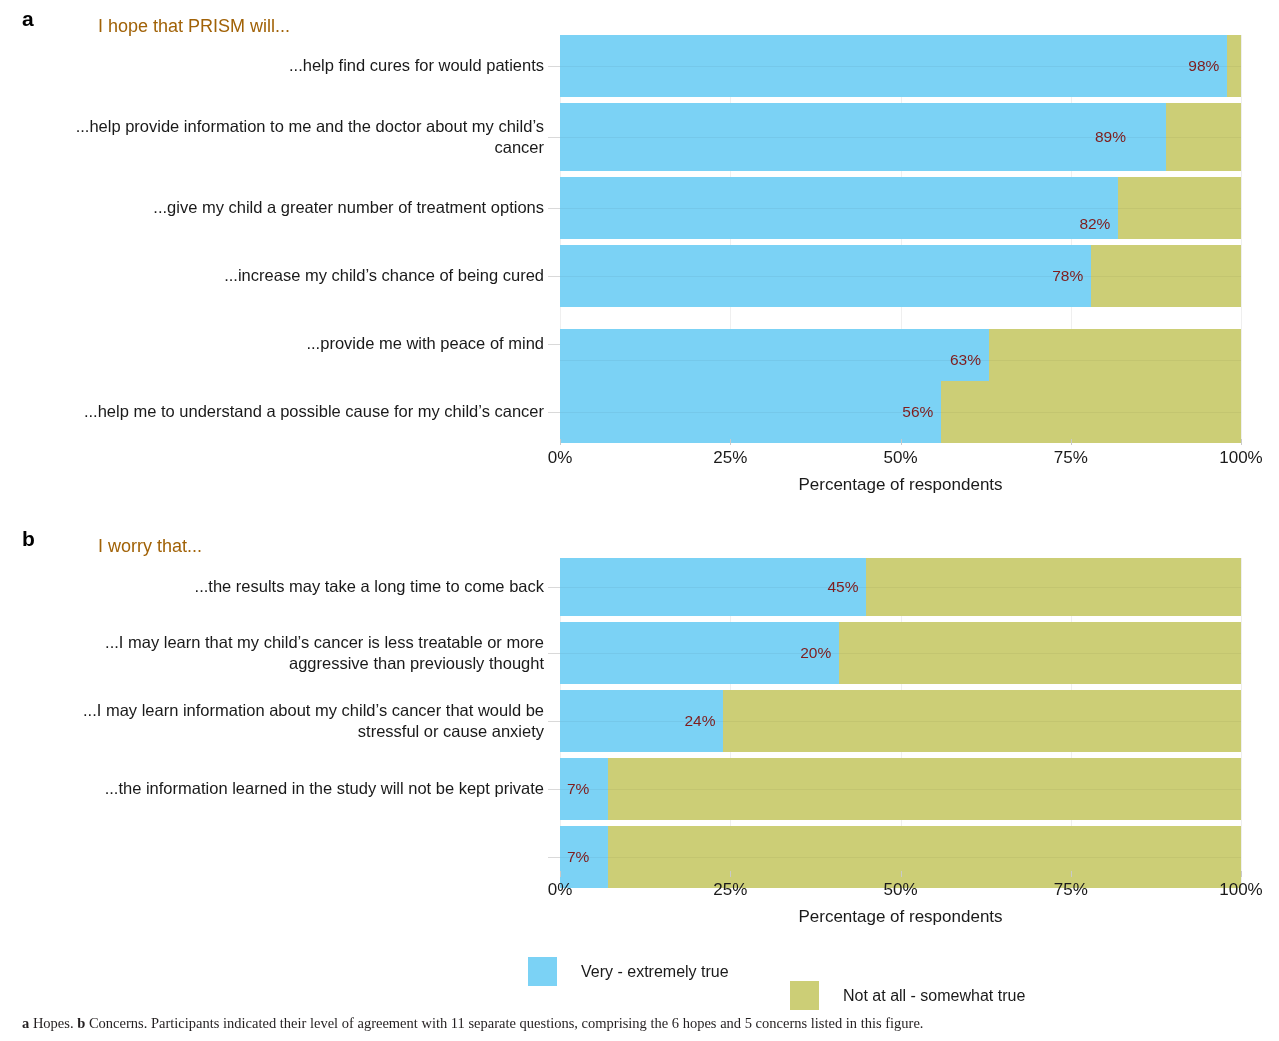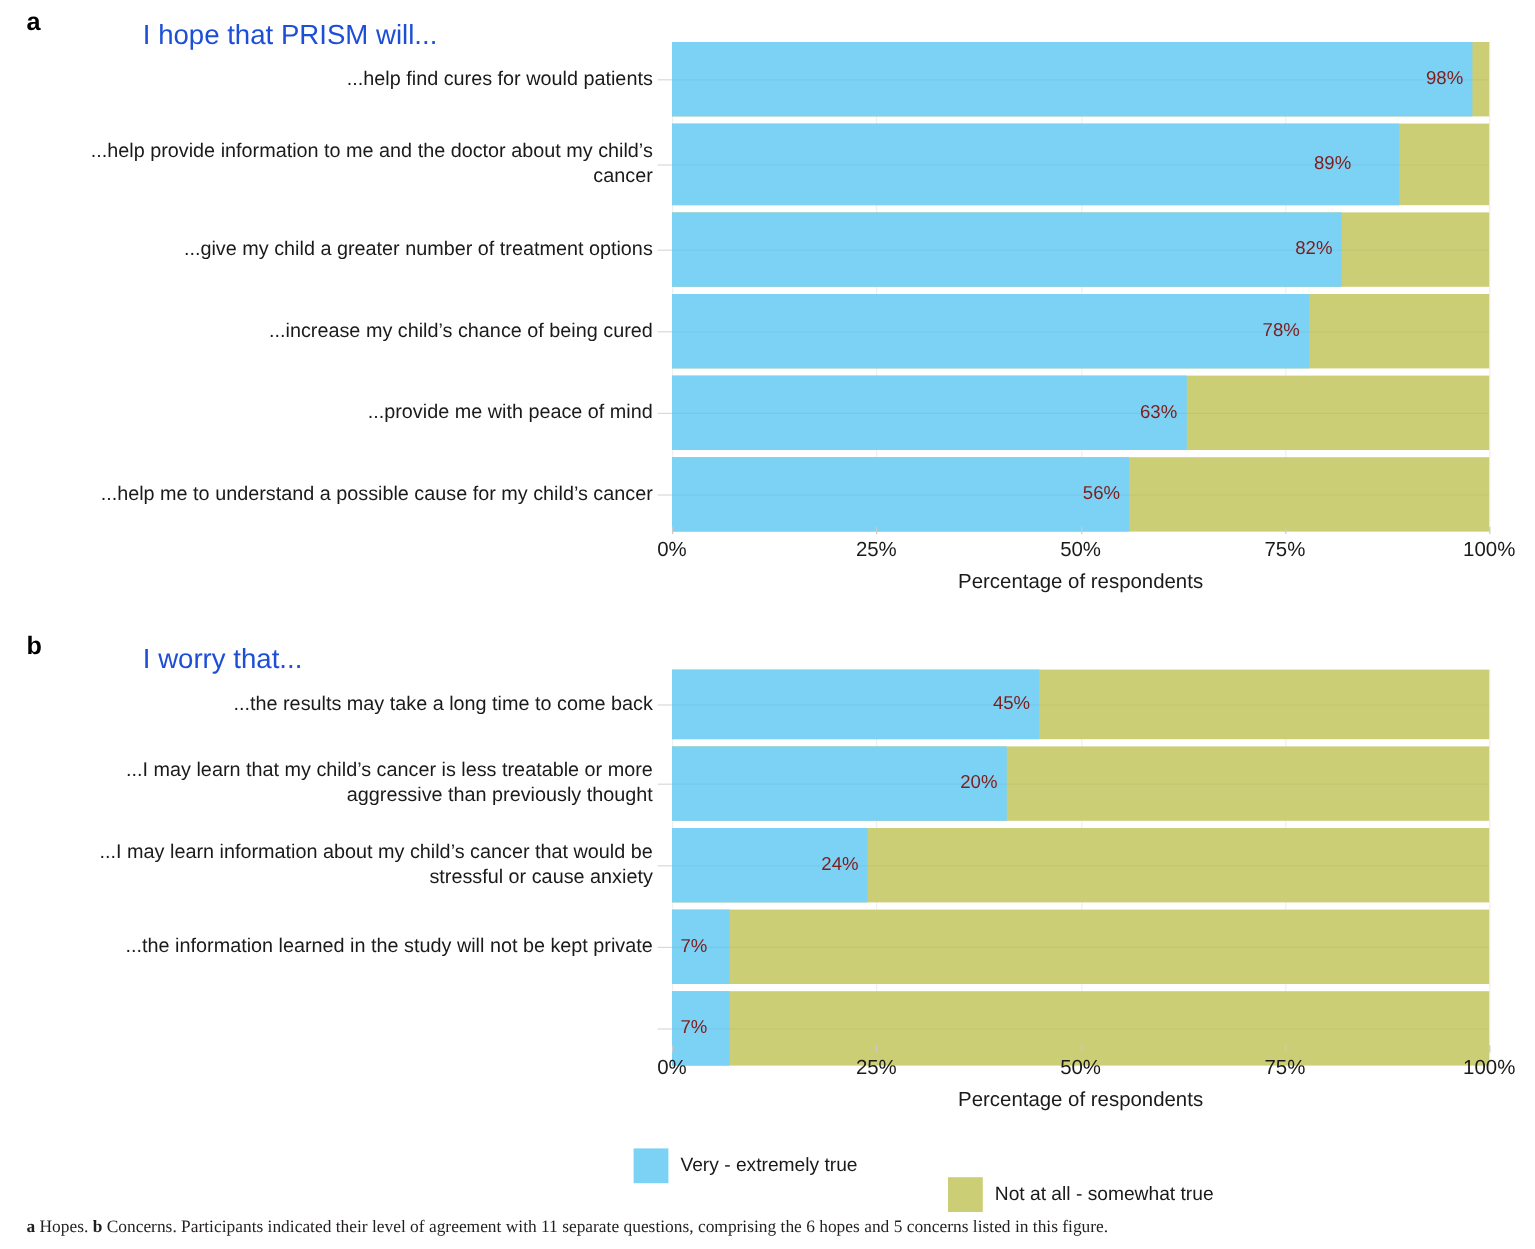--- a/index.html
+++ b/index.html
@@ -20,25 +20,24 @@
   .panel { position: absolute; left: 0; width: 1279px; }
   .panel-letter {
     position: absolute;
     font-size: 21px;
     font-weight: bold;
     color: #000;
     line-height: 1;
   }
   .panel-prompt {
     position: absolute;
-    font-size: 23px;
-    color: #1d4ed8;
+    font-size: 18px;
+    color: #a16207;
     line-height: 1.2;
     white-space: nowrap;
-    margin-left: 21px;
   }
 
   
   .rows { position: absolute; left: 0; top: 0; }
   .row {
     position: absolute;
     left: 0;
     width: 1279px;
     display: block;
   }
@@ -126,21 +125,21 @@
   
   .legend {
     position: absolute;
     left: 0; width: 1279px;
     height: 30px;
   }
   .legend-item {
     position: absolute;
     display: flex;
     align-items: center;
-    gap: 10px;
+    gap: 24px;
   }
   .legend-swatch {
     width: 29px;
     height: 29px;
     display: block;
   }
   .legend-text {
     font-size: 16px;
     color: #1a1a1a;
     white-space: nowrap;
@@ -191,36 +190,36 @@
           <div class="bar-gridline"></div>
           <div class="bar-value" style="left: 566px; transform: translate(-100%, -50%);">89%</div>
         </div>
       </div>
       <div class="row" style="top: 177px; height: 62px;">
         <div class="row-label" style="top: 50%; transform: translateY(-50%);">...give my child a greater number of treatment options</div>
         <div class="row-connector" style="top: calc(50% - 0.5px);"></div>
         <div class="bar-track" style="top: 0px; height: 62px;">
           <div class="bar-fill" style="width: 558.42px; background: rgb(123, 210, 245);"></div>
           <div class="bar-gridline"></div>
-          <div class="bar-value" style="left: 550.42px; transform: translate(-100%, -50%);">82%</div>
+          <div class="bar-value" style="left: 550.42px; transform: translate(-100%, -50%); margin-top: 16px;">82%</div>
         </div>
       </div>
       <div class="row" style="top: 245px; height: 62px;">
         <div class="row-label" style="top: 50%; transform: translateY(-50%);">...increase my child’s chance of being cured</div>
         <div class="row-connector" style="top: calc(50% - 0.5px);"></div>
         <div class="bar-track" style="top: 0px; height: 62px;">
           <div class="bar-fill" style="width: 531.18px; background: rgb(123, 210, 245);"></div>
           <div class="bar-gridline"></div>
           <div class="bar-value" style="left: 523.18px; transform: translate(-100%, -50%);">78%</div>
         </div>
       </div>
       <div class="row" style="top: 313px; height: 62px;">
         <div class="row-label" style="top: 50%; transform: translateY(-50%);">...provide me with peace of mind</div>
         <div class="row-connector" style="top: calc(50% - 0.5px);"></div>
-        <div class="bar-track" style="top: 0px; height: 62px;">
+        <div class="bar-track" style="top: 16px; height: 62px;">
           <div class="bar-fill" style="width: 429.03px; background: rgb(123, 210, 245);"></div>
           <div class="bar-gridline"></div>
           <div class="bar-value" style="left: 421.03px; transform: translate(-100%, -50%);">63%</div>
         </div>
       </div>
       <div class="row" style="top: 381px; height: 62px;">
         <div class="row-label" style="top: 50%; transform: translateY(-50%);">...help me to understand a possible cause for my child’s cancer</div>
         <div class="row-connector" style="top: calc(50% - 0.5px);"></div>
         <div class="bar-track" style="top: 0px; height: 62px;">
           <div class="bar-fill" style="width: 381.36px; background: rgb(123, 210, 245);"></div>

